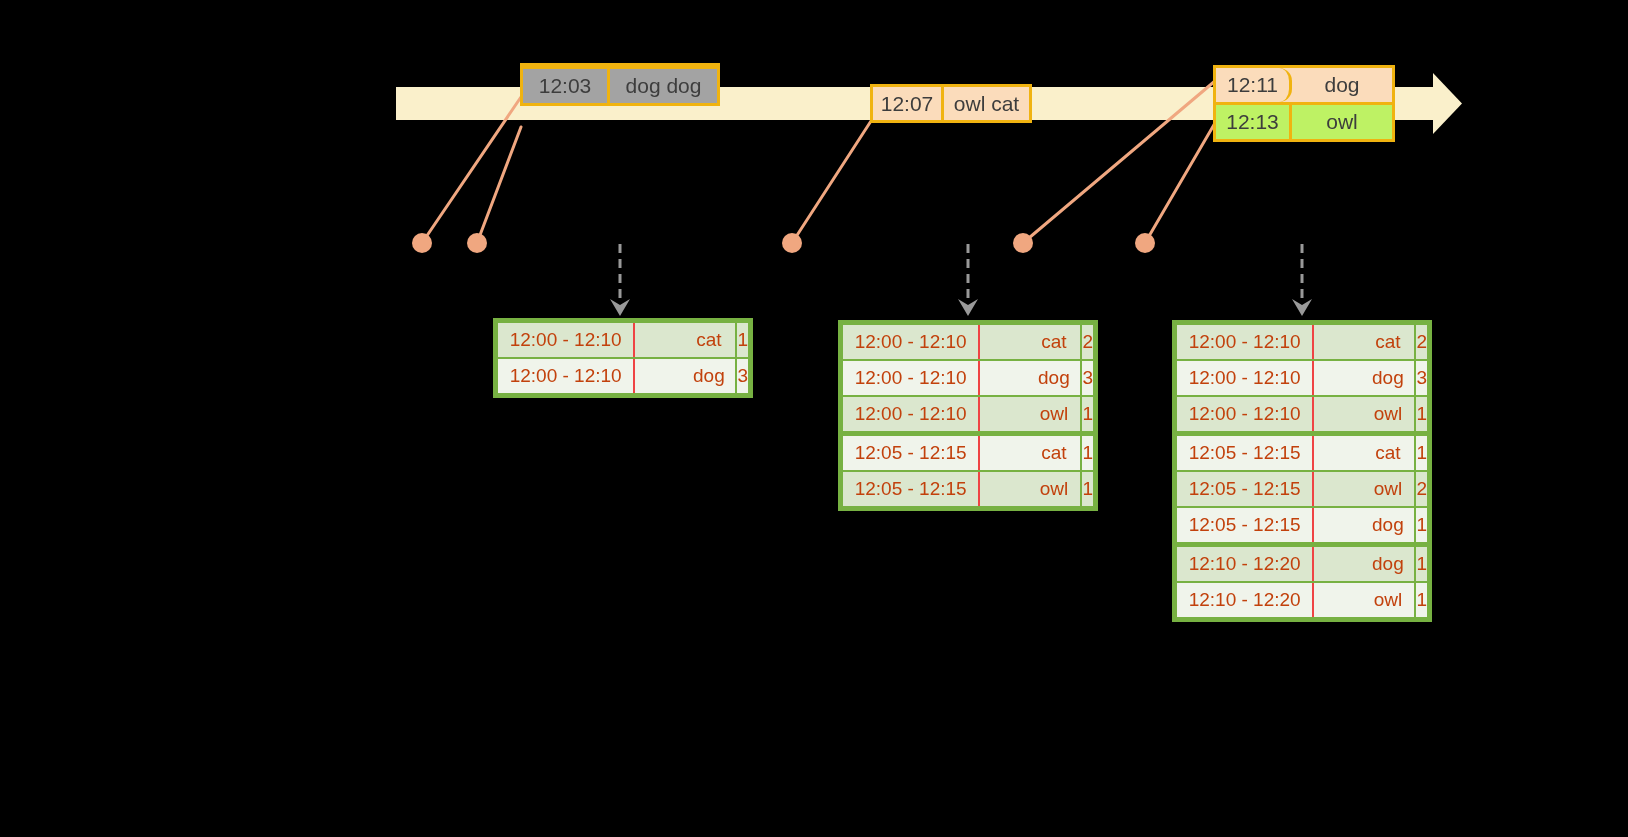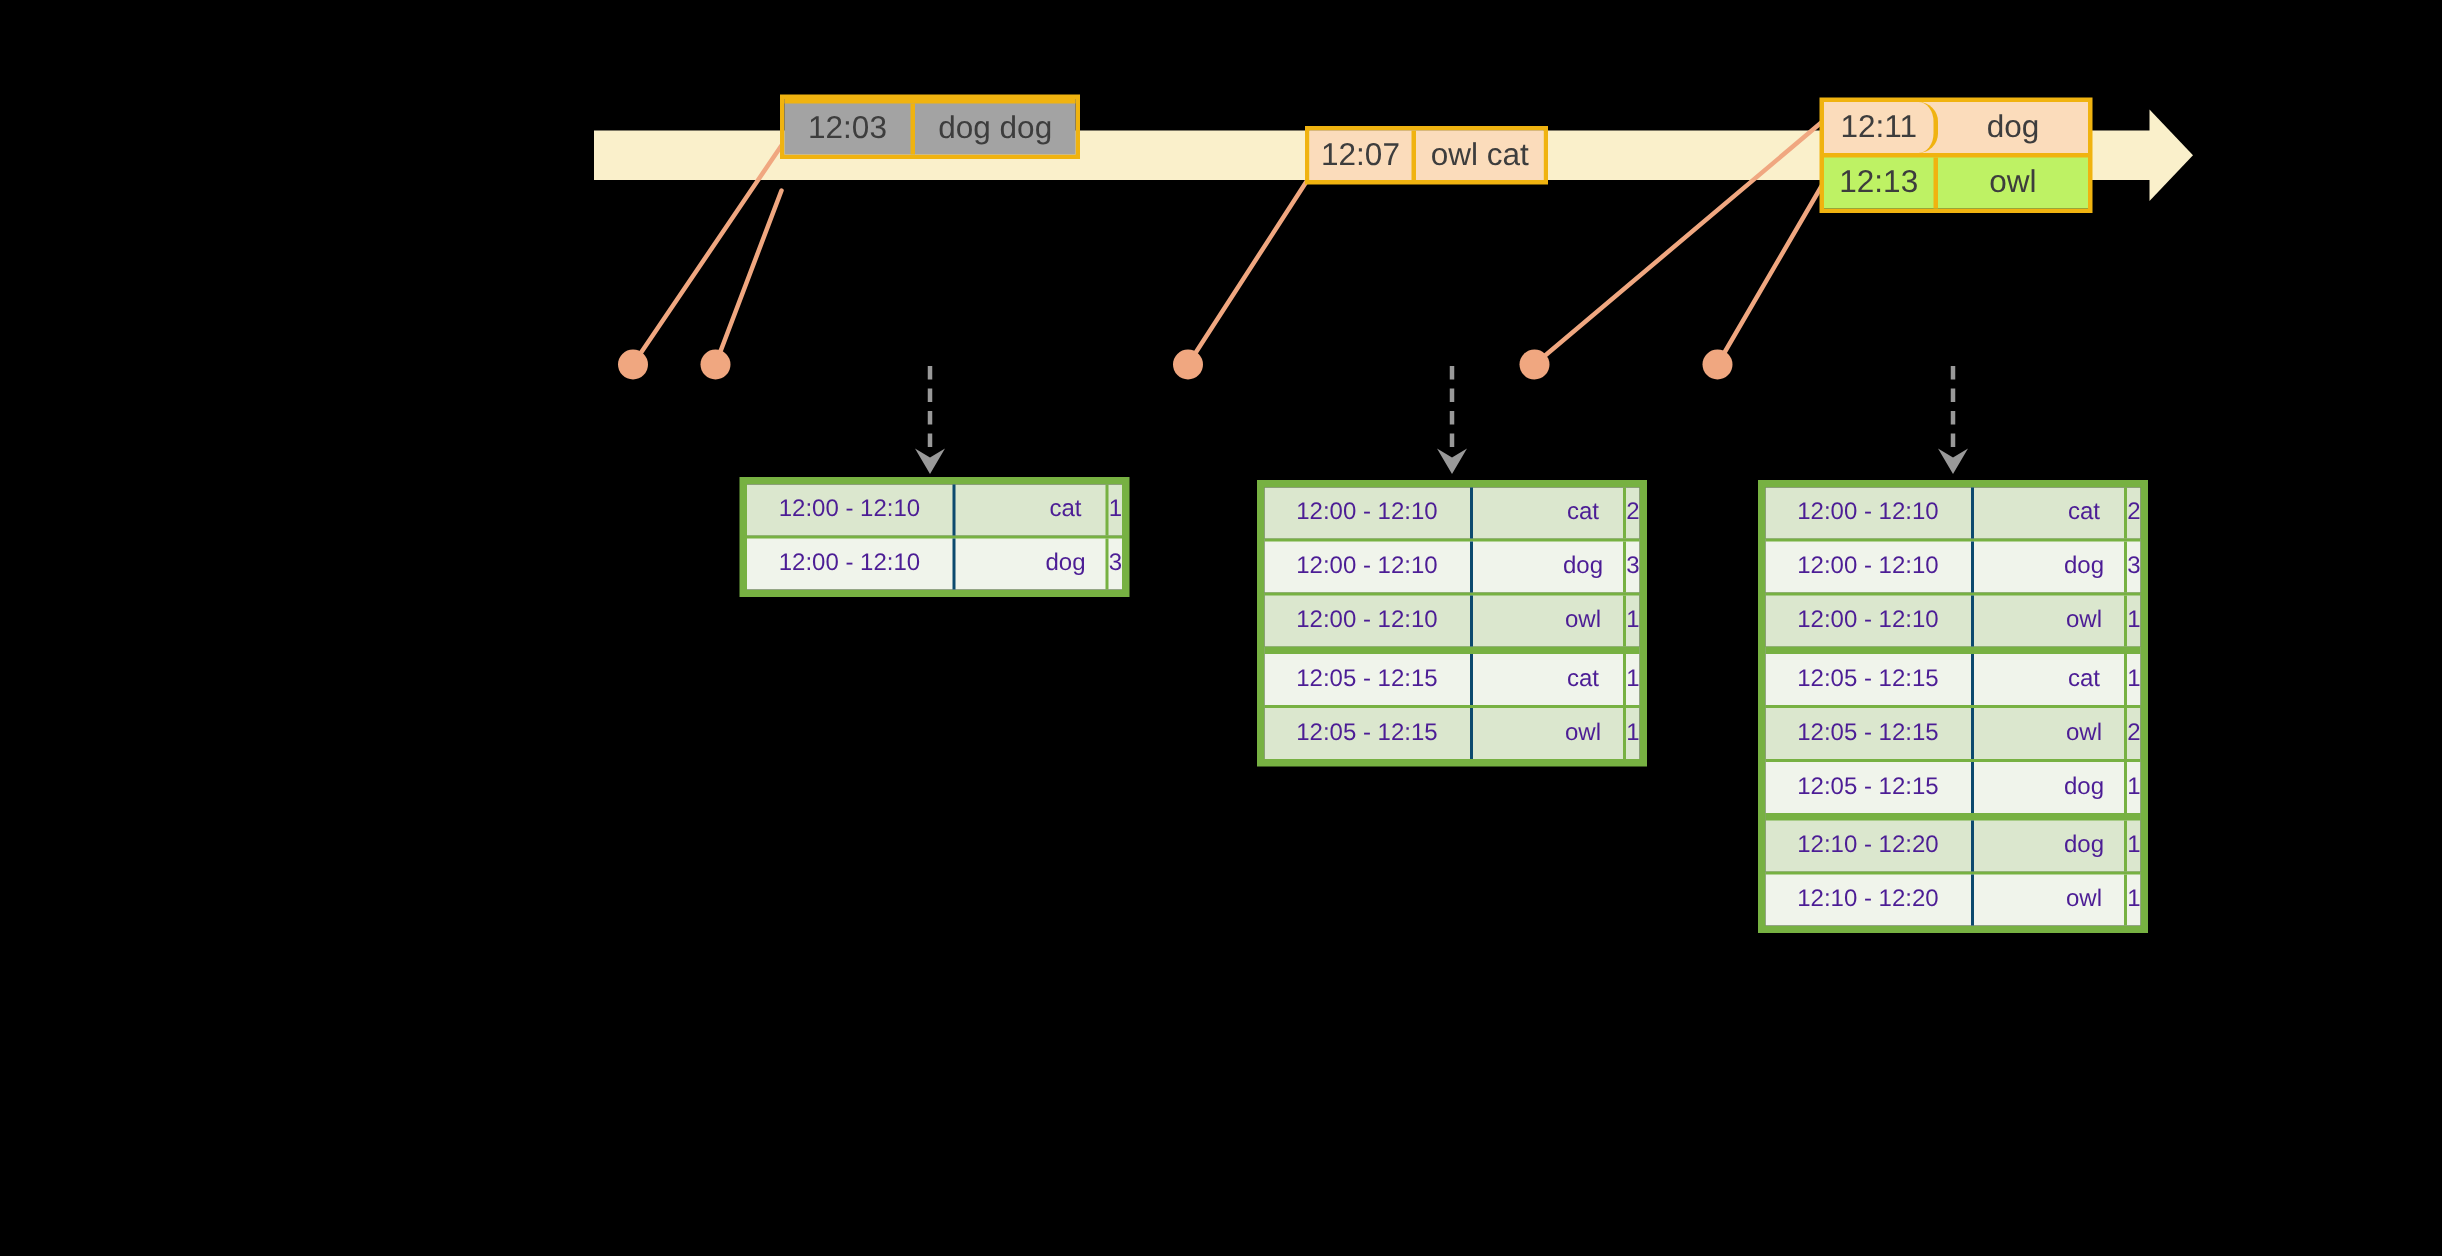--- a/index.html
+++ b/index.html
@@ -31,24 +31,24 @@
   .result-table{
     position:absolute;
     box-sizing:border-box;
     border:5px solid #77B142;
   }
   .r-row{display:flex;height:34px;}
   .r-sep{border-top:2px solid #77B142;}
   .r-groupsep{border-top:5px solid #77B142;}
   .r-cell{
     display:flex;align-items:center;justify-content:center;
-    color:#4c1d95;font-size:16px;white-space:nowrap;text-align:center;
+    color:#c2410c;font-size:19px;white-space:nowrap;text-align:center;
   }
   .r-window{width:148px;}
-  .r-word{width:58px;border-left:2px solid #0c4a6e;padding-left:47px;}
+  .r-word{width:58px;border-left:2px solid #ef4444;padding-left:47px;}
   .r-count{width:40px;border-left:2px solid #77B142;flex:1;}
 </style>
 </head>
 <body>
 
 <div class="stage">
   <svg class="overlay" width="1628" height="837">
 
     <rect id="timeline-band" x="396" y="87" width="1038" height="33" fill="#FAF0CB"></rect>
     <polygon id="timeline-head" points="1433,73 1462,103.5 1433,134" fill="#FAF0CB"></polygon>

